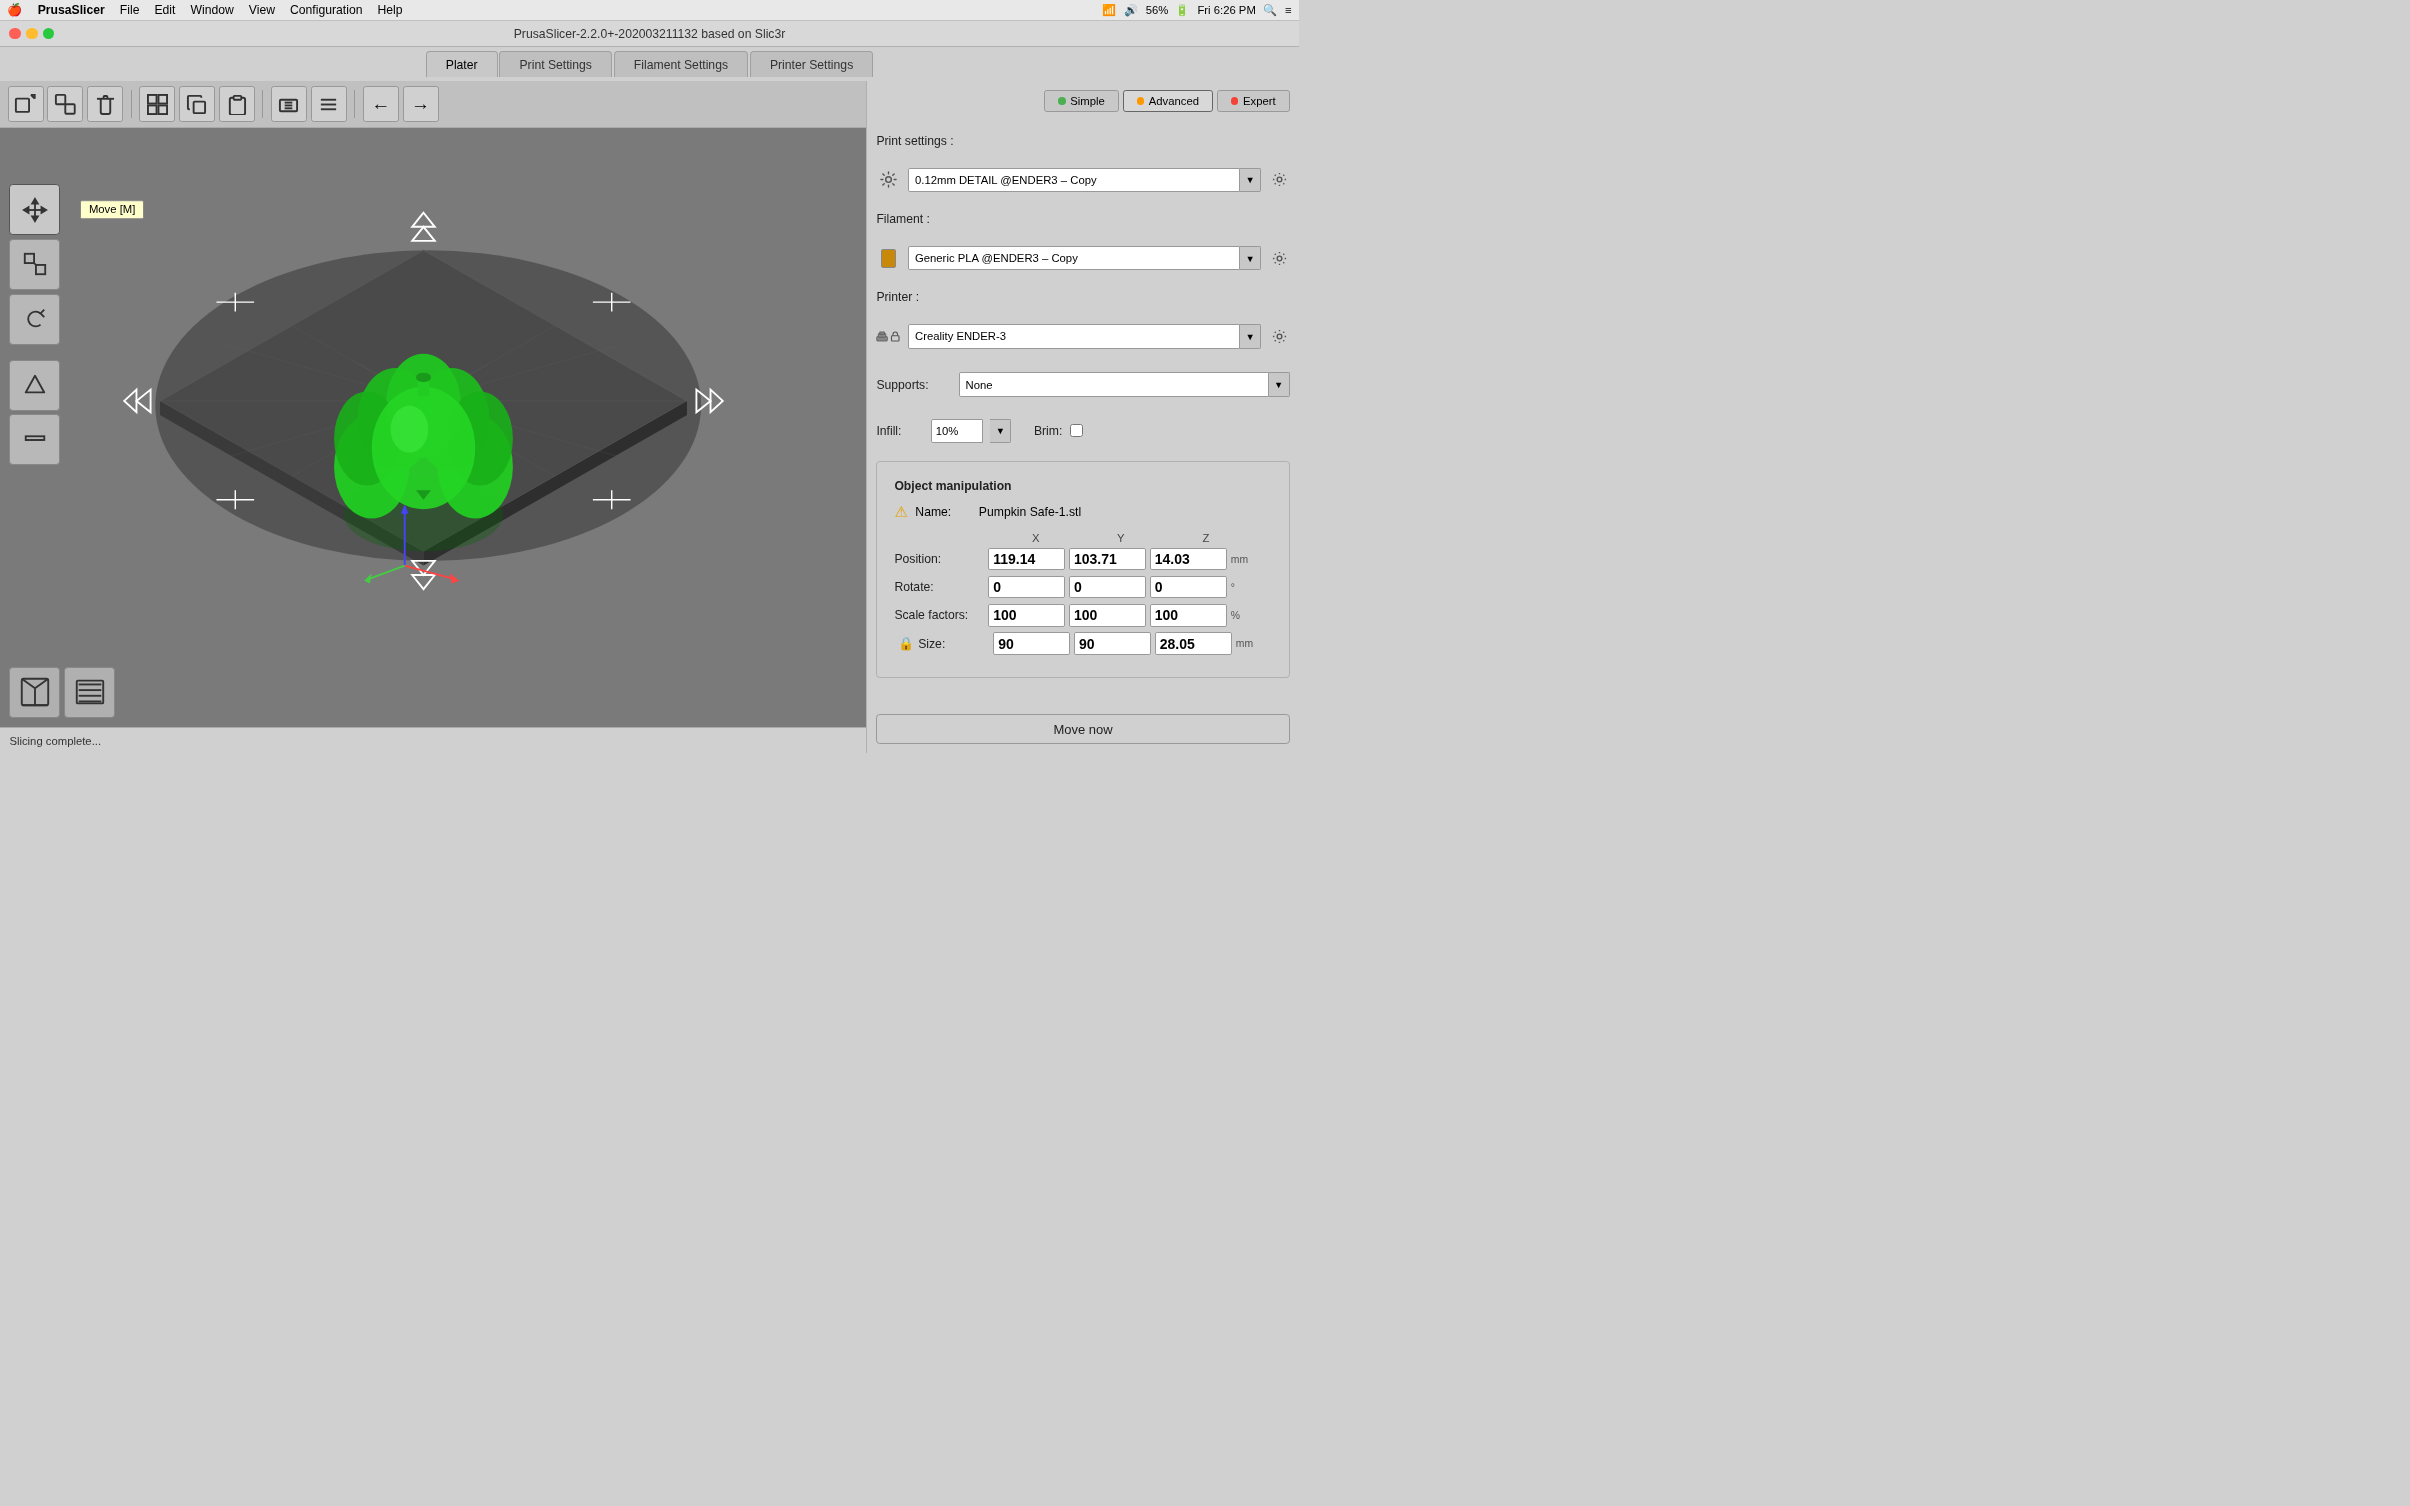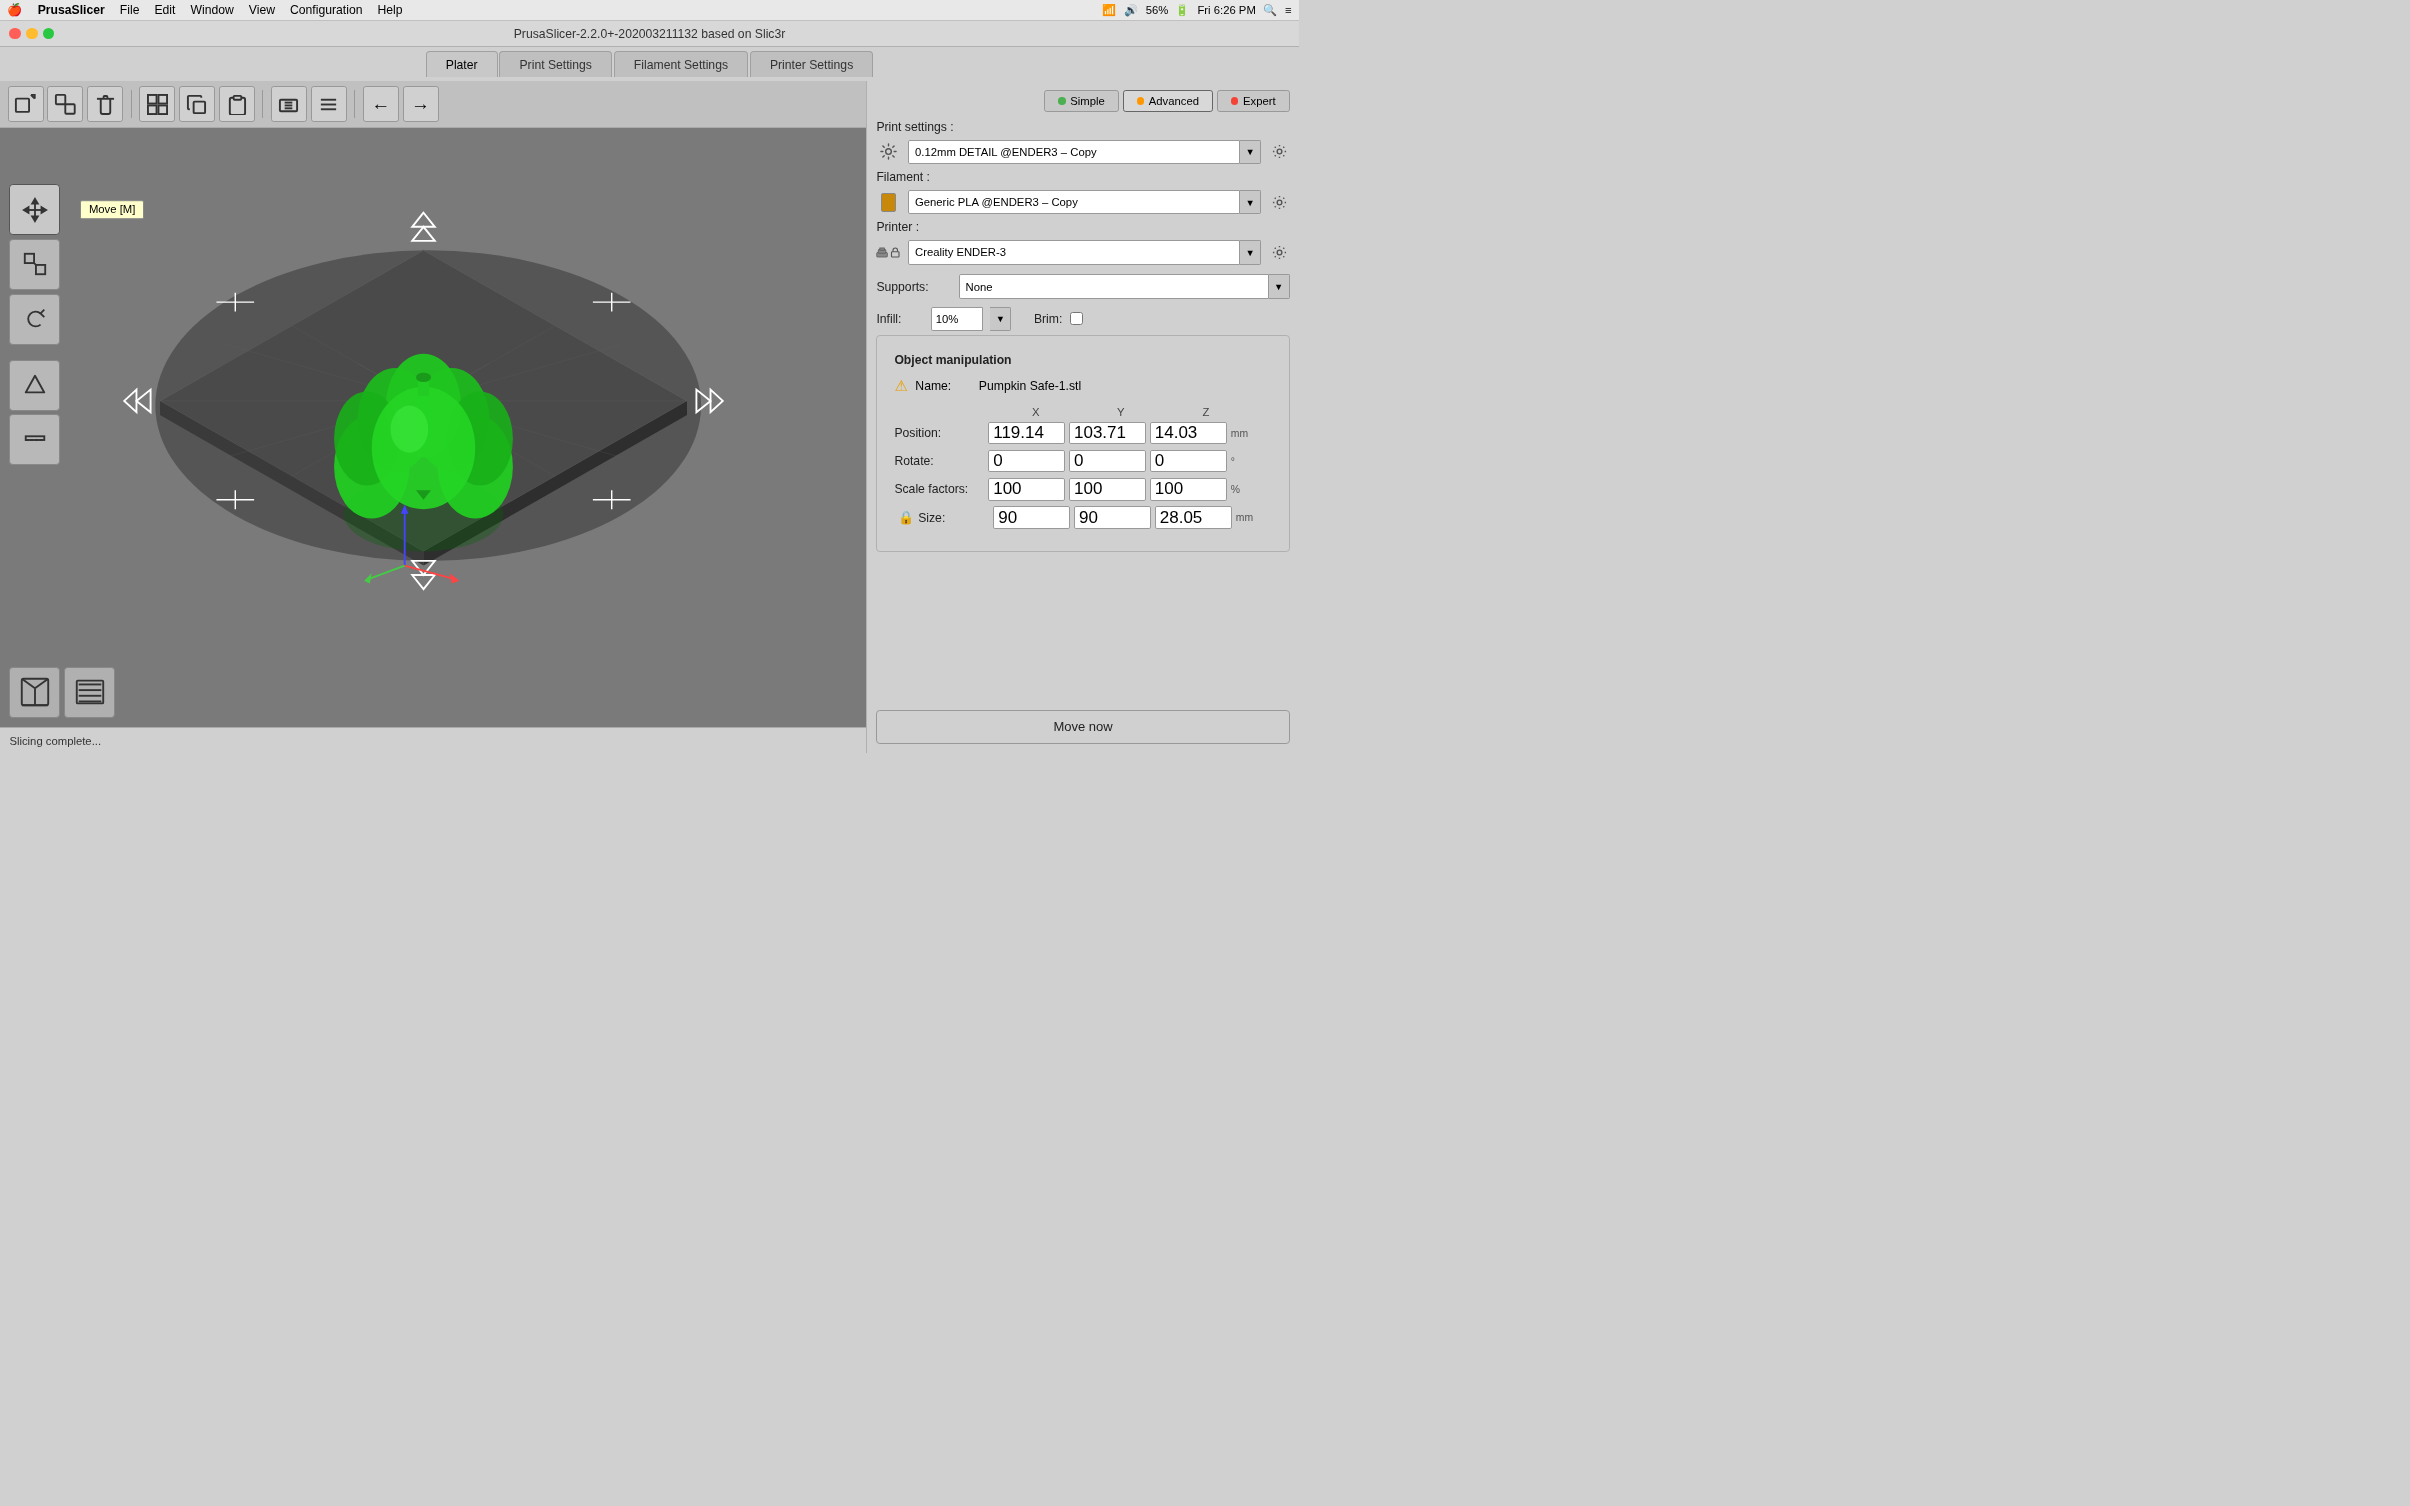--- a/index.html
+++ b/index.html
@@ -211,21 +211,21 @@
     }
 
     
     .right-panel {
       width: 433px;
       background: #d0d0d0;
       border-left: 0.9px solid #b0b0b0;
       display: flex;
       flex-direction: column;
       padding: 9.4px;
-      gap: 4px;
+      gap: 18px;
       overflow-y: auto;
     }
 
     
     .mode-selector {
       display: flex;
       gap: 3.8px;
       justify-content: flex-end;
       margin-bottom: 3.8px;
     }
@@ -398,23 +398,24 @@
       width: 94px;
       font-size: 12.2px;
       color: #222;
     }
     .xyz-input {
       width: 77px;
       height: 22.6px;
       border: 0.9px solid #999;
       background: white;
       padding: 1.9px 3.8px;
-      font-size: 17px;
+      font-size: 14px;
       border-radius: 1.9px;
       text-align: left;
+      font-weight: bold;
     }
     .xyz-unit {
       font-size: 10.4px;
       color: #555;
       margin-left: 3.8px;
     }
     .lock-icon {
       font-size: 13px;
       color: #555;
       margin: 0 3.8px;

